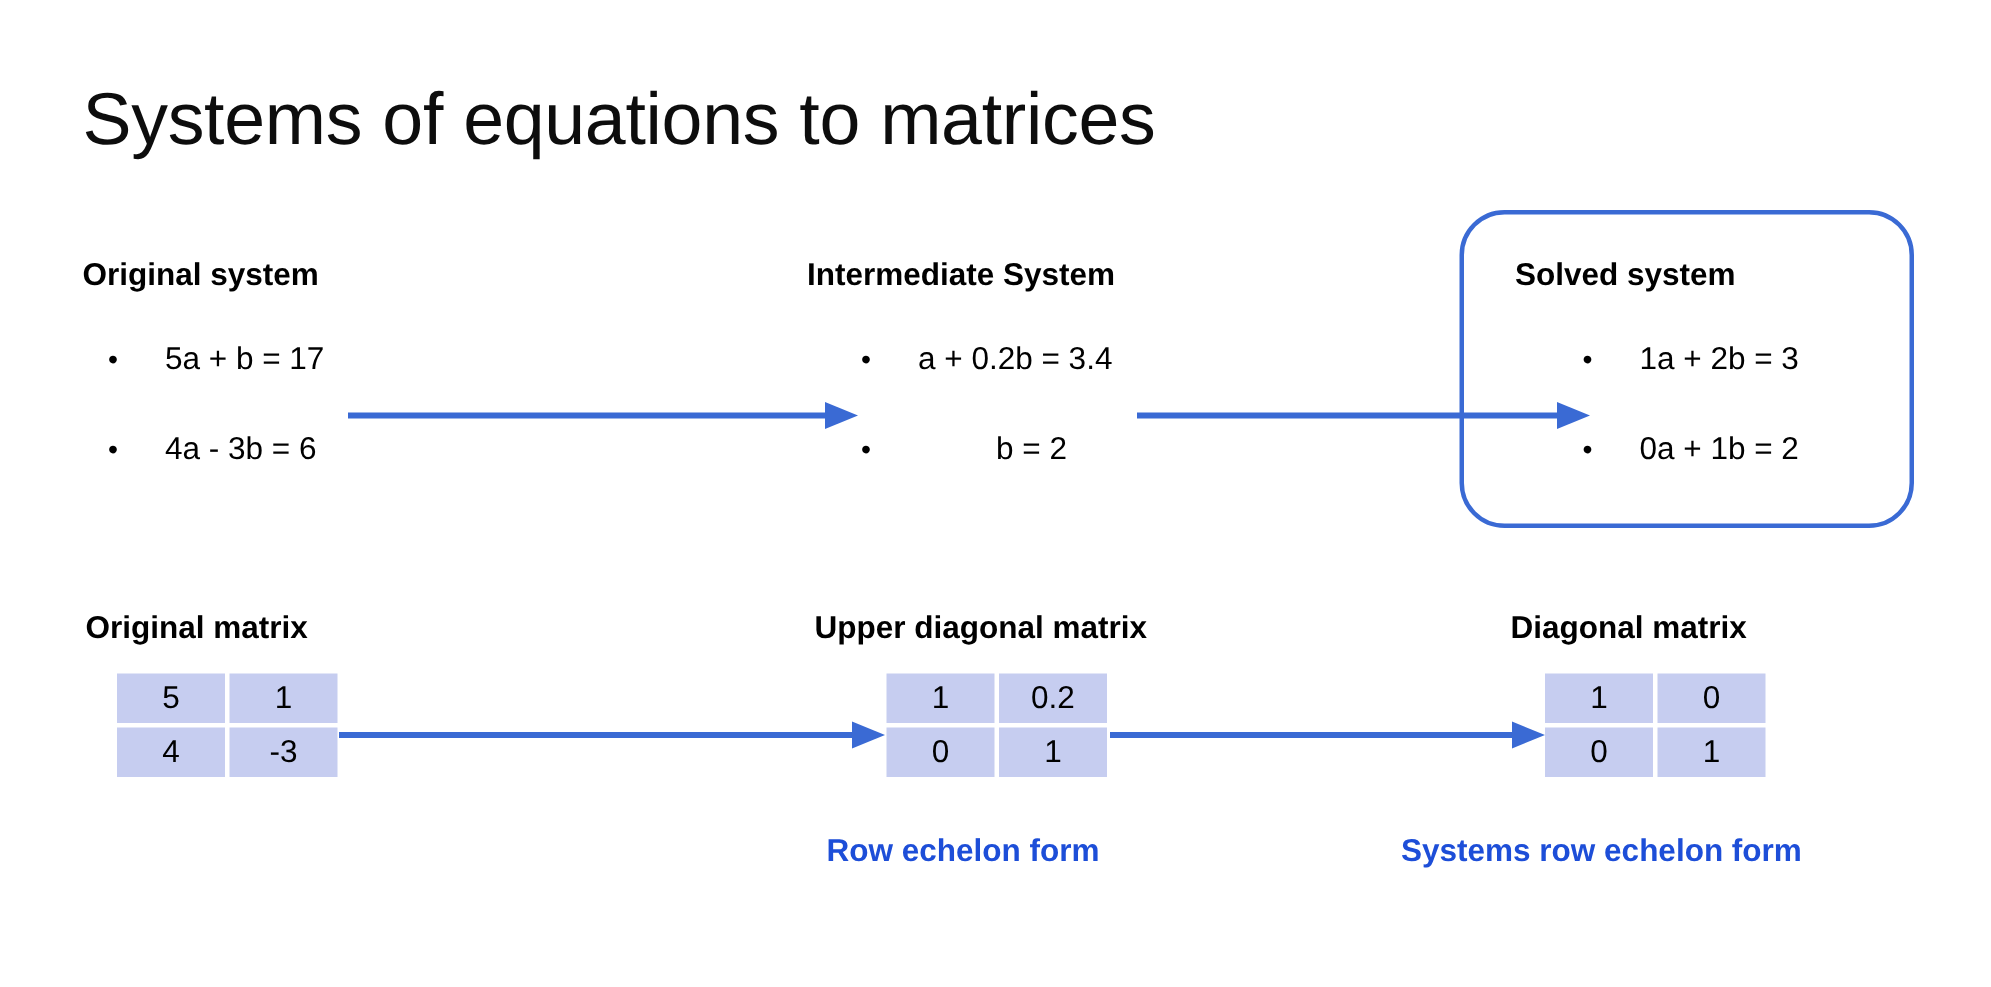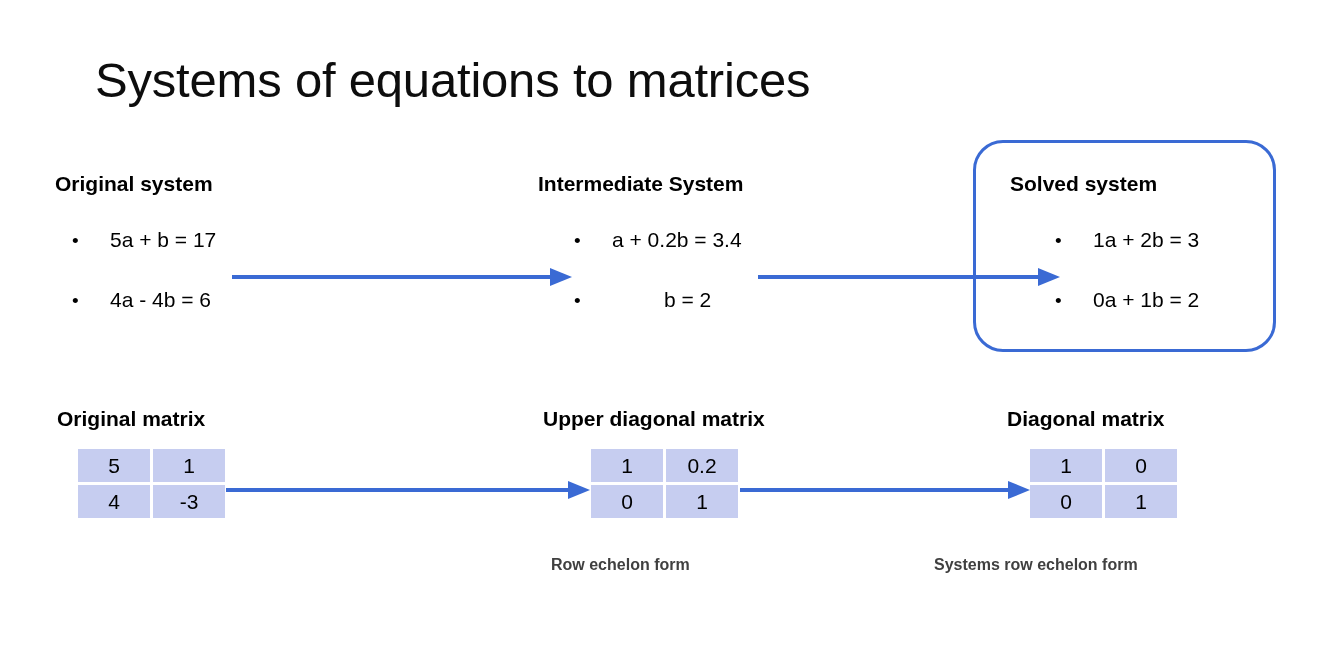--- a/index.html
+++ b/index.html
@@ -22,21 +22,20 @@
   
   #slide-title {
     position: absolute;
     left: 55px;
     top: 52px;
     font-size: 49px;
     font-weight: 400;
     letter-spacing: -0.2px;
     color: #0d0d0d;
     white-space: nowrap;
-    margin-left: 40px;
   }
 
   
   .col-heading {
     position: absolute;
     font-size: 21px;
     font-weight: bold;
     color: #000000;
     white-space: nowrap;
   }
@@ -103,42 +102,42 @@
     display: flex;
     align-items: center;
     justify-content: center;
     font-size: 21px;
     color: #000000;
   }
 
   
   .caption {
     position: absolute;
-    font-size: 16px;
+    font-size: 21px;
     font-weight: bold;
-    color: #404040;
+    color: #1d4ed8;
     white-space: nowrap;
   }
 </style>
 </head>
 <body>
 
 <div id="slide">
 
   <div id="slide-title">Systems of equations to matrices</div>
 
   <div class="col-heading" style="left:55px; top:172px;">Original system</div>
   <div class="eq-list" style="left:72px; top:228px;">
     <div class="eq-row">
       <span class="eq-bullet">•</span>
       <span class="eq-text">5a + b = 17</span>
     </div>
     <div class="eq-row">
       <span class="eq-bullet">•</span>
-      <span class="eq-text">4a - 4b = 6</span>
+      <span class="eq-text">4a - 3b = 6</span>
     </div>
   </div>
 
   <div class="arrow" style="left:232px; top:266px; width:340px;">
     <svg width="340" height="22" viewBox="0 0 340 22">
       <line x1="0" y1="11" x2="320" y2="11" stroke="#3a6ad4" stroke-width="4"></line>
       <polygon points="318,2 340,11 318,20" fill="#3a6ad4"></polygon>
     </svg>
   </div>
 

